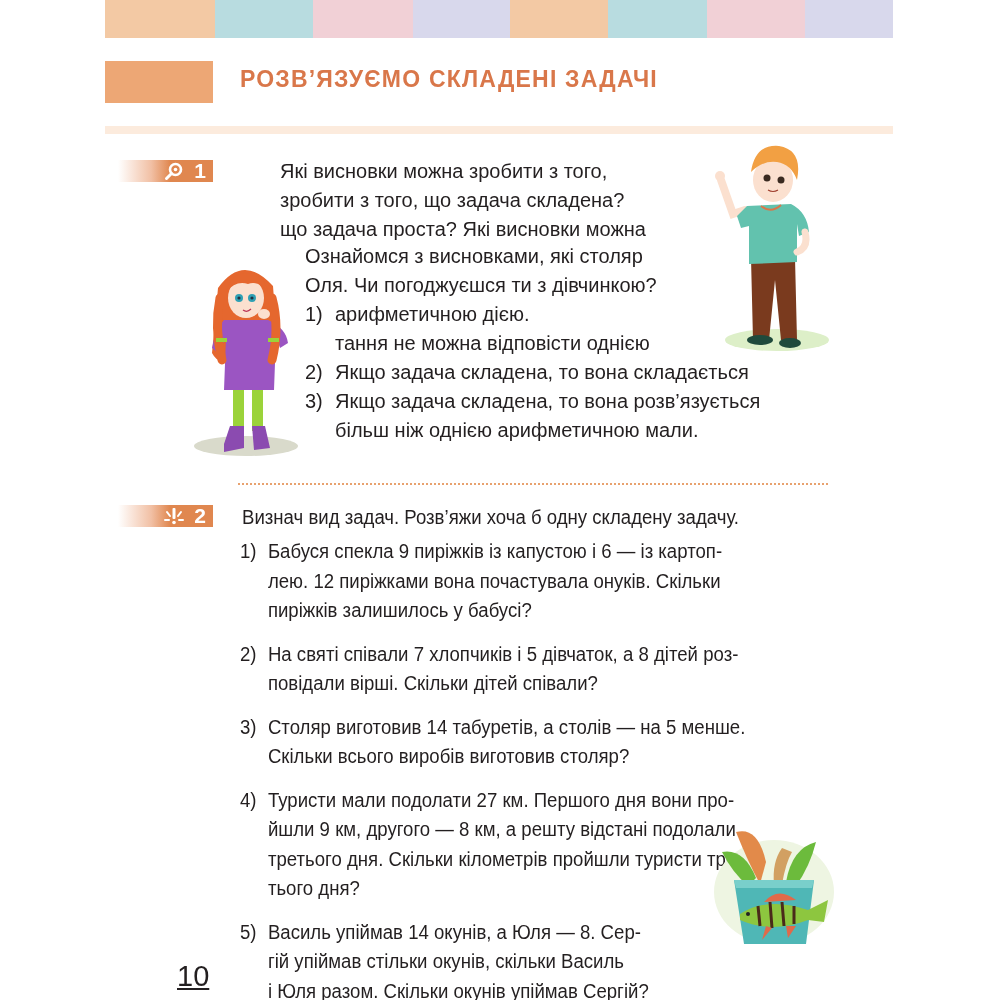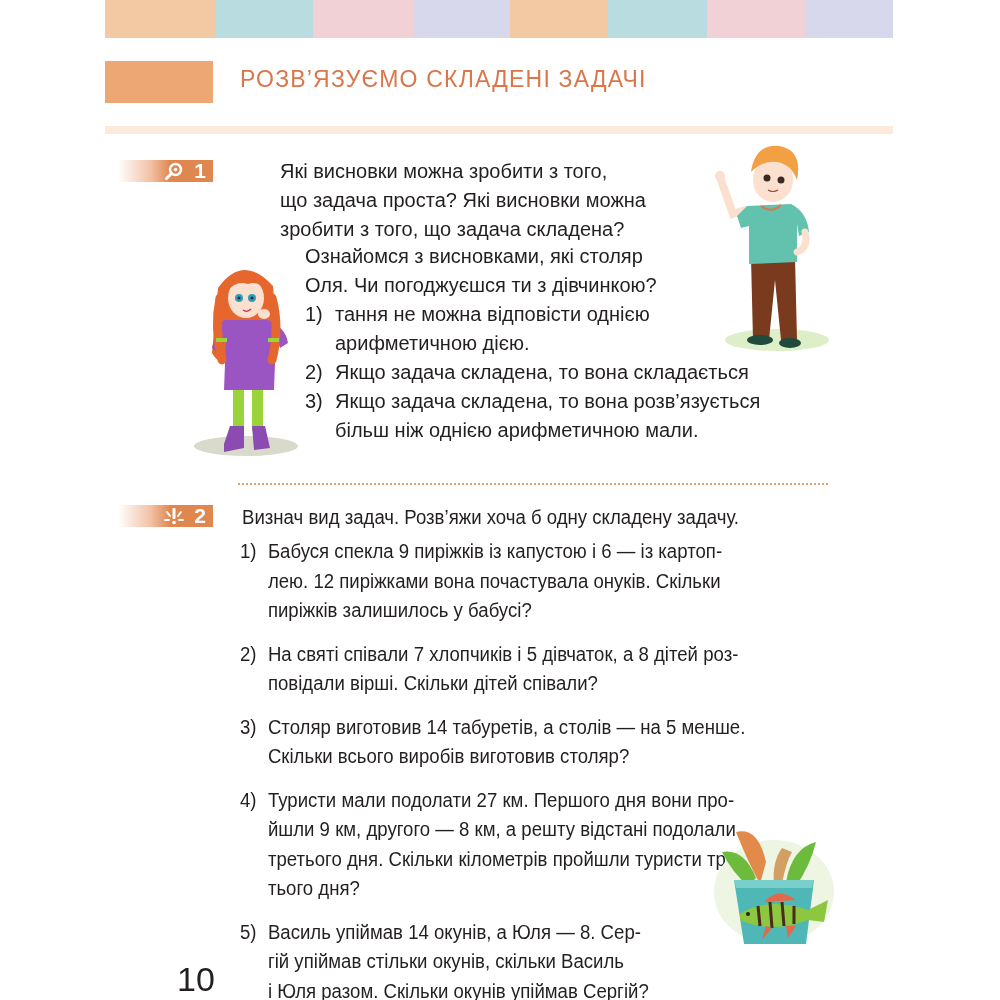--- a/index.html
+++ b/index.html
@@ -4,40 +4,40 @@
   <style>
     html, body { margin: 0; padding: 0; background: #ffffff; }
     body {
       width: 1000px; height: 1000px; position: relative; overflow: hidden;
       font-family: "Liberation Sans", sans-serif; color: #231f20;
     }
     .stripes { position: absolute; left: 105px; top: 0; width: 788px; height: 38px; display: flex; }
     .stripe { height: 38px; }
     .title-block { position: absolute; left: 105px; top: 61px; width: 108px; height: 42px; background: #EDA775; }
     .page-title {
-      position: absolute; left: 240px; top: 66px; font-size: 23px; font-weight: normal;
+      position: absolute; left: 240px; top: 66px; font-size: 23px; font-weight: bold;
       color: #D9774A; letter-spacing: 1.2px; white-space: nowrap;
     }
     .divider-band { position: absolute; left: 105px; top: 126px; width: 788px; height: 8px; background: #FCEBDD; }
 
     .badge { position: absolute; height: 22px; width: 95px; display: flex; align-items: center; justify-content: flex-end;
       background: linear-gradient(90deg, rgba(230,140,90,0) 0%, rgba(230,140,90,0.55) 35%, #E0874F 55%, #E0874F 100%); }
     .badge .num { color: #ffffff; font-weight: bold; font-size: 21px; width: 26px; text-align: center; line-height: 22px; }
     .badge .ico { width: 22px; height: 22px; display: flex; align-items: center; justify-content: center; margin-right: 2px; }
 
     .txt { position: absolute; font-size: 20px; line-height: 29px; white-space: nowrap; }
     .txt2 { position: absolute; font-size: 20px; line-height: 29.5px; white-space: nowrap; font-family: "Liberation Sans", sans-serif; transform-origin: left top; }
     .li { display: flex; }
     .li .n { width: 30px; flex: none; }
     .li .body > div { white-space: nowrap; }
 
     .dotted { position: absolute; left: 238px; top: 483px; width: 590px; height: 0; border-top: 2px dotted #E8A26F; }
 
     .illus { position: absolute; }
-    .page-number { position: absolute; left: 177px; top: 960px; font-size: 34px; color: #231f20; }
+    .page-number { position: absolute; left: 177px; top: 960px; font-size: 29px; color: #231f20; text-decoration: underline; }
   </style>
 </head>
 <body>
 
 <div class="stripes">
   <div class="stripe" style="width: 110px; background: rgb(243, 201, 164);"></div>
   <div class="stripe" style="width: 98px; background: rgb(184, 220, 224);"></div>
   <div class="stripe" style="width: 100px; background: rgb(241, 208, 214);"></div>
   <div class="stripe" style="width: 97px; background: rgb(216, 216, 236);"></div>
   <div class="stripe" style="width: 98px; background: rgb(243, 201, 164);"></div>
@@ -56,35 +56,35 @@
       <circle cx="11.5" cy="8.5" r="5.5" fill="none" stroke="#ffffff" stroke-width="2.6"></circle>
       <line x1="7.5" y1="12.5" x2="2.5" y2="17.5" stroke="#ffffff" stroke-width="3" stroke-linecap="round"></line>
       <circle cx="11.5" cy="8.5" r="1.8" fill="#ffffff"></circle>
     </svg>
   </span>
   <span class="num">1</span>
 </div>
 
 <div class="txt" style="left:240px; top:157px;margin-left:40px;">
   <div>Які висновки можна зробити з того,</div>
+  <div>зробити з того, що задача складена?</div>
   <div>що задача проста? Які висновки можна</div>
-  <div>зробити з того, що задача складена?</div>
 </div>
 
 <div class="txt" style="left:305px; top:242px;">
   <div>Ознайомся з висновками, які столяр</div>
   <div>Оля. Чи погоджуєшся ти з дівчинкою?</div>
 </div>
 
 <div class="txt" style="left:305px; top:300px;">
   <div class="li">
     <span class="n">1)</span>
     <div class="body">
+      <div>арифметичною дією.</div>
       <div>тання не можна відповісти однією</div>
-      <div>арифметичною дією.</div>
     </div>
   </div>
   <div class="li">
     <span class="n">2)</span>
     <div class="body">
       <div>Якщо задача складена, то вона складається</div>
     </div>
   </div>
   <div class="li">
     <span class="n">3)</span>

